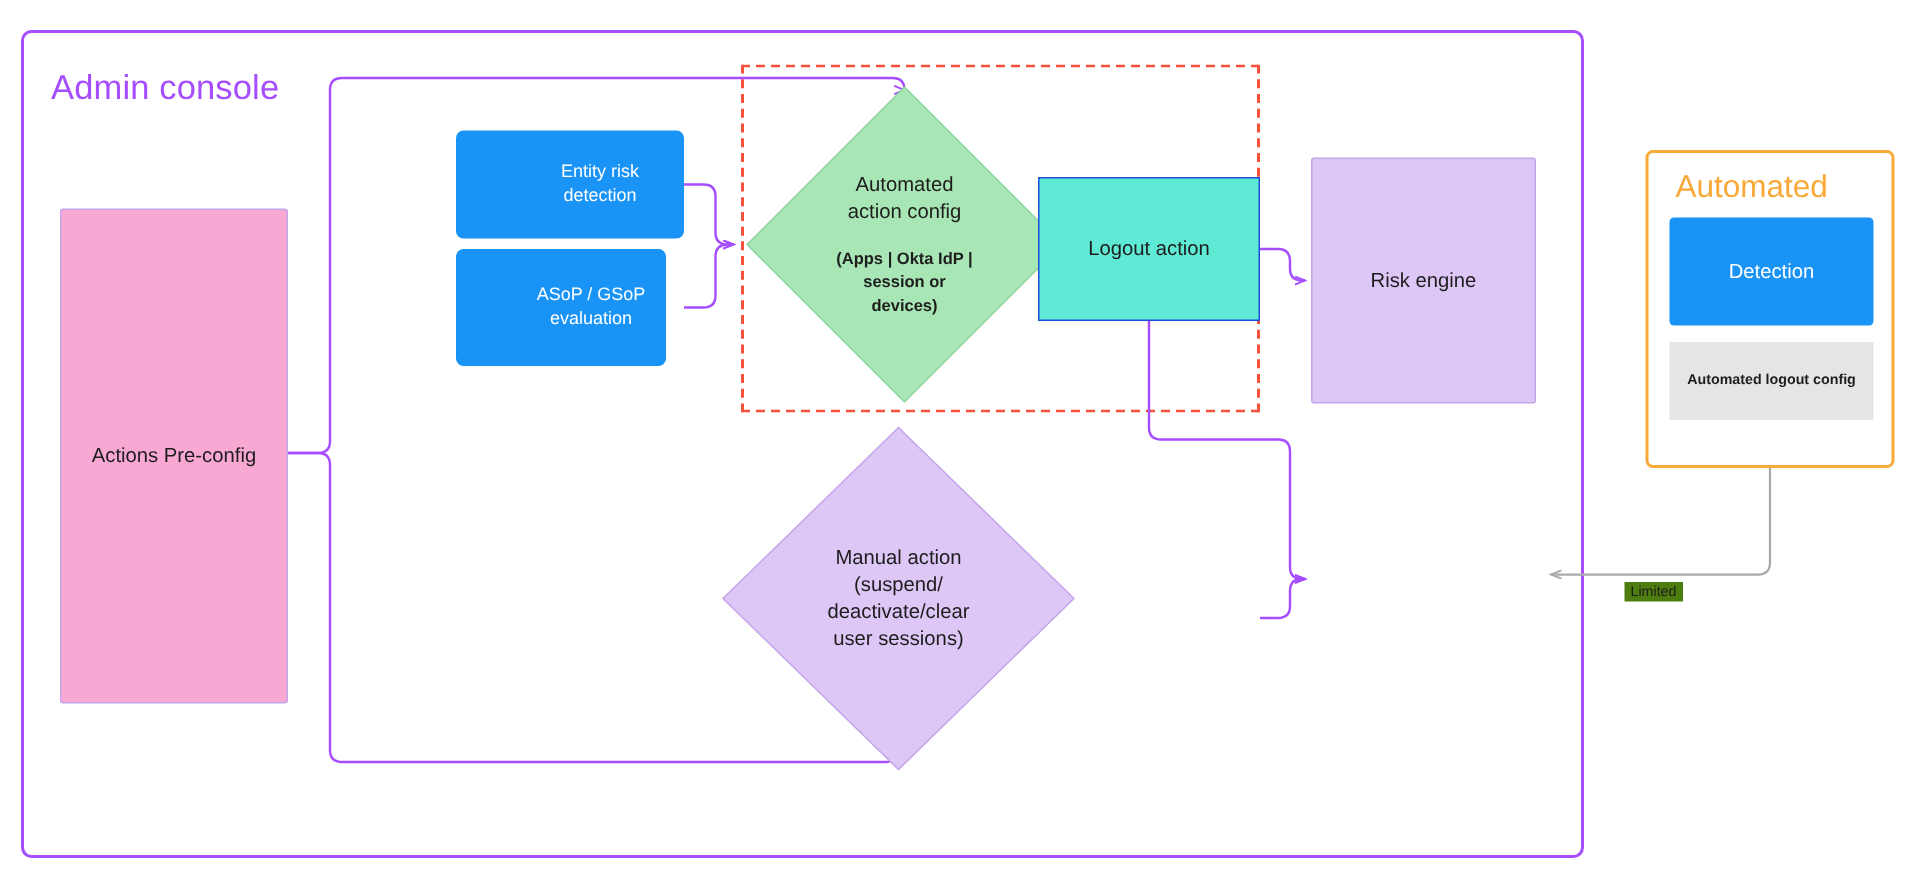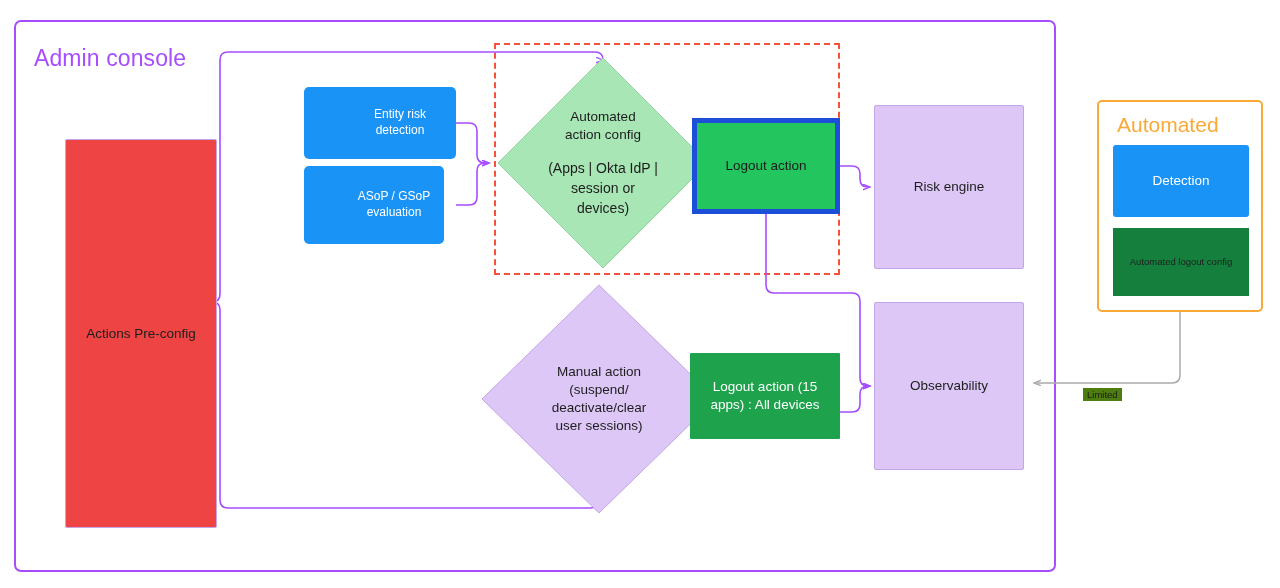--- a/index.html
+++ b/index.html
@@ -61,27 +61,26 @@
     color: #a64dff;
     font-weight: 400;
     letter-spacing: 0.1px;
   }
 
   
   #actions-preconfig {
     left: 40px;
     top: 139px;
     width: 152px;
-    height: 389px;
-    background: #ef4444;
+    height: 330px;
+    background: #f9a8d4;
     border: 1px solid #c3a5e8;
     border-radius: 2px;
     color: #1d1d1d;
     font-size: 13.5px;
-    margin-left: 25px;
   }
 
   
   .blue-box {
     background: #1a93f7;
     border-radius: 5px;
     color: #ffffff;
     font-size: 12px;
     padding-left: 40px;
   }
@@ -127,39 +126,40 @@
     color: #1d1d1d;
   }
   #automated-action-config {
     left: 496px;
     top: 56px;
     width: 214px;
     height: 214px;
   }
   #automated-action-config .diamond-text { font-size: 13.5px; gap: 16px; }
   #automated-action-config .sub {
-    font-size: 14px;
+    font-size: 11px;
     line-height: 1.4;
+    font-weight: bold;
   }
   #manual-action {
     left: 480px;
     top: 283px;
     width: 238px;
     height: 232px;
   }
   #manual-action .diamond-text { font-size: 13.5px; }
 
   
   #logout-action {
     left: 692px;
     top: 118px;
     width: 148px;
     height: 96px;
-    background: #22c55e;
-    border: 5px solid #1d4ed8;
+    background: #5eead4;
+    border: 1px solid #1d4ed8;
     color: #1d1d1d;
     font-size: 13.5px;
   }
   #logout-action-15apps {
     left: 690px;
     top: 353px;
     width: 150px;
     height: 86px;
     background: #1ea34c;
     color: #ffffff;
@@ -215,24 +215,25 @@
     height: 72px;
     background: #1a93f7;
     border-radius: 3px;
     color: #ffffff;
     font-size: 13.5px;
   }
   #automated-logout-config {
     left: 1113px;
     top: 228px;
     width: 136px;
-    height: 68px;
-    background: #15803d;
+    height: 52px;
+    background: #e5e5e5;
     color: #1d1d1d;
     font-size: 9.5px;
+    font-weight: bold;
   }
 
   
   #limited-label {
     position: absolute;
     left: 1083px;
     top: 388px;
     font-size: 9.5px;
     color: #1d1d1d;
     background: #4d7c0f;
@@ -318,30 +319,23 @@
       <polygon points="119,2 236,116 119,230 2,116" fill="#ddc7f7" stroke="#c3a5e8" stroke-width="1"></polygon>
     </svg>
     <div class="diamond-text">
       <span class="node-label">Manual action
 (suspend/
 deactivate/clear
 user sessions)</span>
     </div>
   </div>
 
-  <div class="node" id="logout-action-15apps">
-    <span class="node-label">Logout action (15
-apps) : All devices</span>
-  </div>
 
   <div class="node purple-box" id="risk-engine">
     <span class="node-label">Risk engine</span>
-  </div>
-  <div class="node purple-box" id="observability">
-    <span class="node-label">Observability</span>
   </div>
 
   <div id="limited-label">Limited</div>
 
   <div id="workflows-panel"></div>
   <div id="workflows-title">Automated</div>
   <div class="node" id="detection-box">
     <span class="node-label">Detection</span>
   </div>
   <div class="node" id="automated-logout-config">

